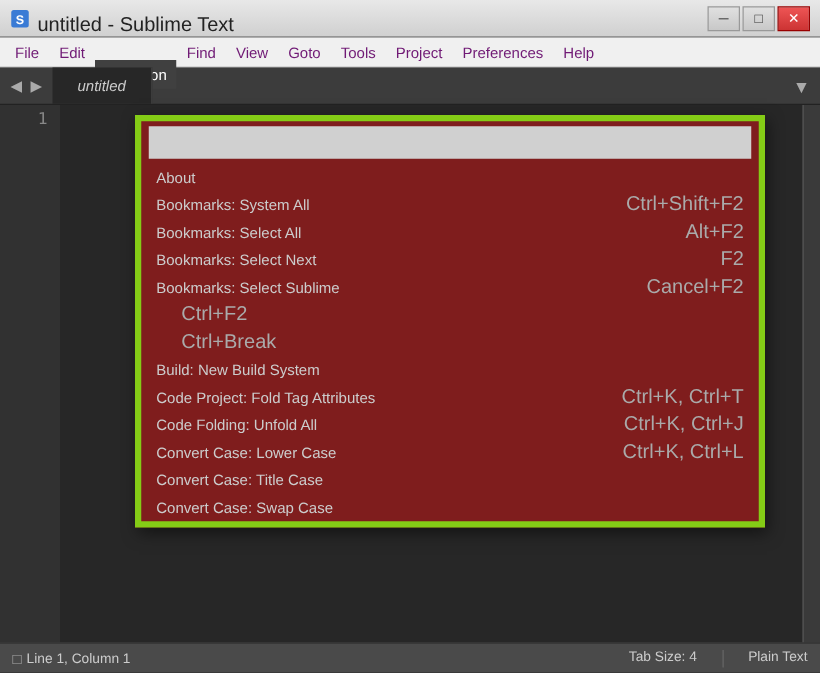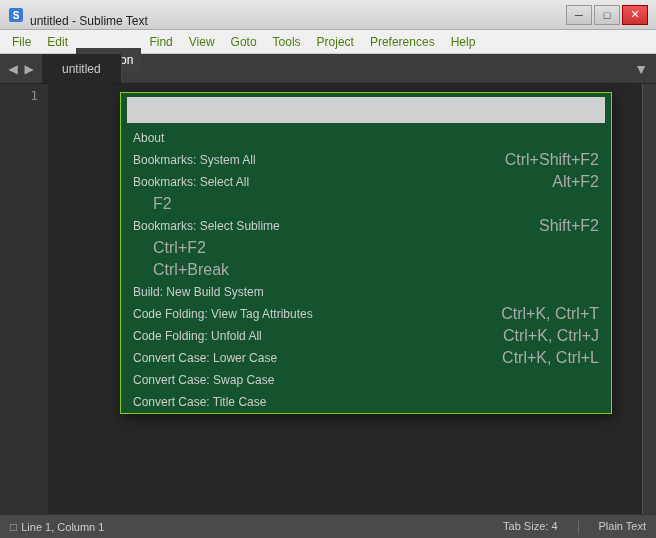--- a/index.html
+++ b/index.html
@@ -25,21 +25,21 @@
     .title-bar-icon {
       width: 16px;
       height: 16px;
       margin-right: 6px;
       display: flex;
       align-items: center;
       justify-content: center;
     }
     .title-bar-text {
       flex: 1;
-      font-size: 12px;
+      font-size: 16px;
       color: #222;
       margin-top: 12px;
     }
     .title-bar-buttons {
       display: flex;
       gap: 2px;
     }
     .tb-btn {
       width: 26px;
       height: 20px;
@@ -59,21 +59,21 @@
       background: #f0f0f0;
       height: 24px;
       display: flex;
       align-items: center;
       padding: 0 4px;
       border-bottom: 1px solid #ccc;
     }
     .menu-item {
       padding: 2px 8px;
       font-size: 12px;
-      color: #4d7c0f;
+      color: #701a75;
       cursor: pointer;
       height: 100%;
       display: flex;
       align-items: center;
     }
     .menu-item.active { background: #404040; color: white; margin-top: 36px; }
 
     
     .tab-bar {
       background: #3c3c3c;
@@ -98,20 +98,21 @@
     }
     .file-tab {
       background: #272727;
       color: #ccc;
       padding: 0 20px;
       display: flex;
       align-items: center;
       font-size: 12px;
       cursor: pointer;
       border-right: 1px solid #444;
+      font-style: italic;
     }
     .tab-right-arrow {
       margin-left: auto;
       color: #aaa;
       padding: 0 8px;
       display: flex;
       align-items: center;
       font-size: 14px;
     }
 
@@ -135,24 +136,24 @@
     }
     .editor-content {
       flex: 1;
       position: relative;
     }
 
     
     .command-palette {
       position: absolute;
       top: 8px;
-      left: 72px;
+      left: 60px;
       right: 30px;
-      background: #14532d;
-      border: 1px solid #84cc16;
+      background: #7f1d1d;
+      border: 5px solid #84cc16;
       z-index: 100;
       box-shadow: 2px 4px 12px rgba(0,0,0,0.5);
     }
     .cp-search {
       background: #d0d0d0;
       height: 26px;
       margin: 4px 6px;
       border: none;
       width: calc(100% - 12px);
       font-size: 12px;
@@ -284,52 +285,53 @@
           </div>
           <div class="cp-item">
             <span class="label">Bookmarks: System All</span>
             <span class="shortcut">Ctrl+Shift+F2</span>
           </div>
           <div class="cp-item">
             <span class="label">Bookmarks: Select All</span>
             <span class="shortcut">Alt+F2</span>
           </div>
           <div class="cp-item">
+            <span class="label">Bookmarks: Select Next</span>
             <span class="shortcut">F2</span>
           </div>
           <div class="cp-item">
             <span class="label">Bookmarks: Select Sublime</span>
-            <span class="shortcut">Shift+F2</span>
+            <span class="shortcut">Cancel+F2</span>
           </div>
           <div class="cp-item">
             <span class="shortcut">Ctrl+F2</span>
           </div>
           <div class="cp-item">
             <span class="shortcut">Ctrl+Break</span>
           </div>
           <div class="cp-item">
             <span class="label">Build: New Build System</span>
           </div>
           <div class="cp-item">
-            <span class="label">Code Folding: View Tag Attributes</span>
+            <span class="label">Code Project: Fold Tag Attributes</span>
             <span class="shortcut">Ctrl+K, Ctrl+T</span>
           </div>
           <div class="cp-item">
             <span class="label">Code Folding: Unfold All</span>
             <span class="shortcut">Ctrl+K, Ctrl+J</span>
           </div>
           <div class="cp-item">
             <span class="label">Convert Case: Lower Case</span>
             <span class="shortcut">Ctrl+K, Ctrl+L</span>
           </div>
           <div class="cp-item">
+            <span class="label">Convert Case: Title Case</span>
+          </div>
+          <div class="cp-item">
             <span class="label">Convert Case: Swap Case</span>
-          </div>
-          <div class="cp-item">
-            <span class="label">Convert Case: Title Case</span>
           </div>
         </div>
     </div>
   </div>
   <div class="right-scrollbar"></div>
 </div>
 
 <div class="status-bar">
   <div class="status-left">
     <span class="status-icon">□</span>

